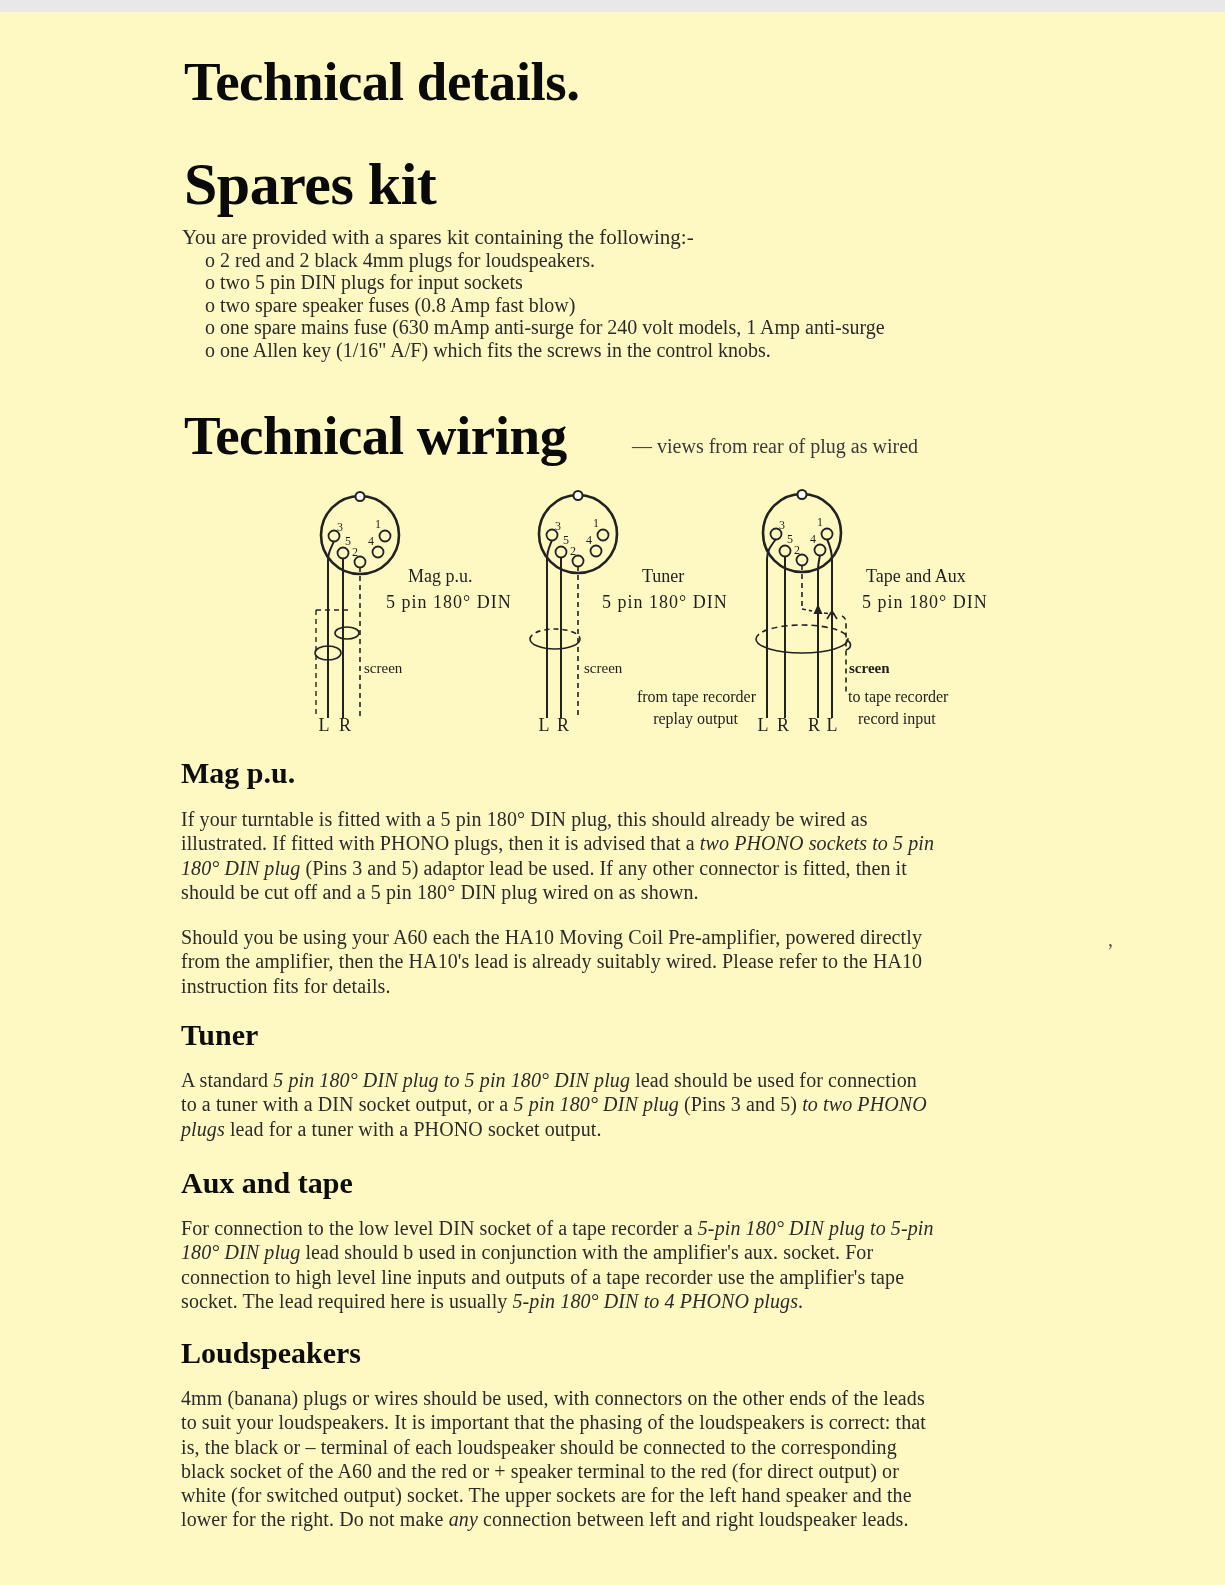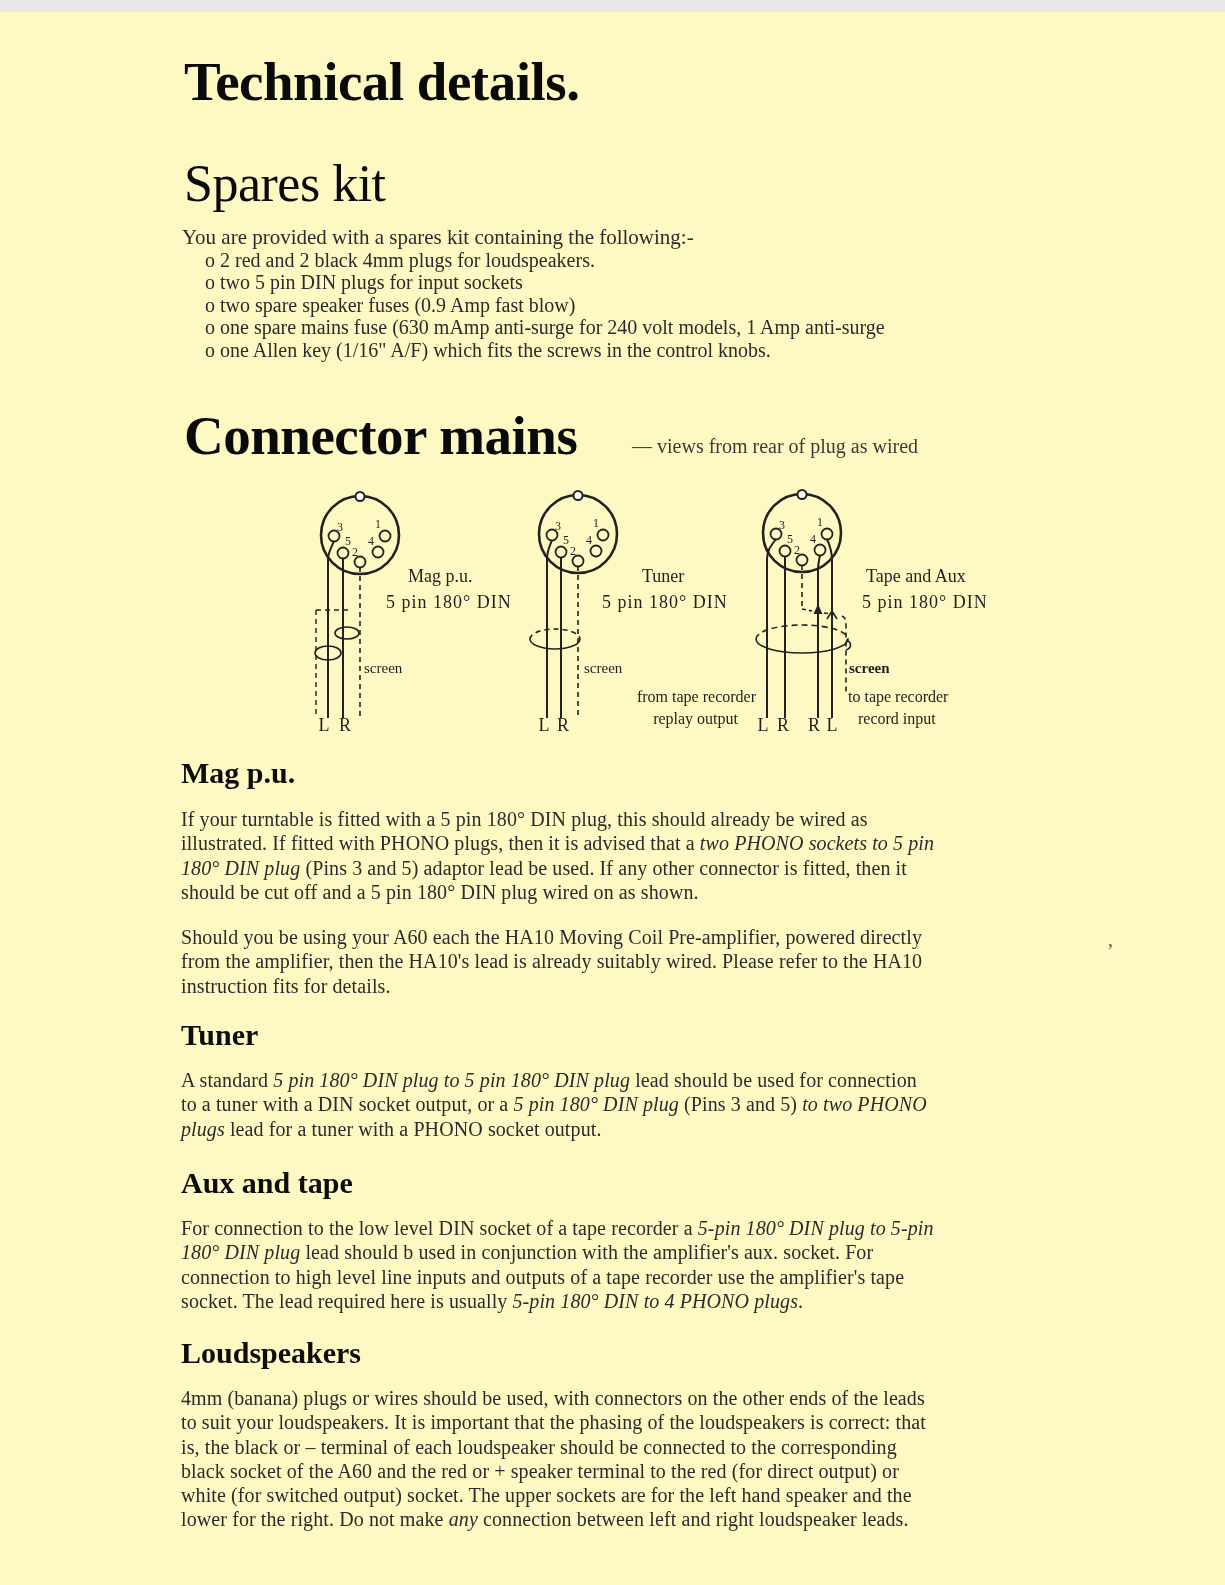--- a/index.html
+++ b/index.html
@@ -6,22 +6,22 @@
   .page {
     position:relative; width:1225px; height:1585px; margin:12px auto;
     background:#fef9c3; overflow:hidden;
     font-family:"Liberation Serif", serif; color:#272727;
   }
   .h-big {
     position:absolute; margin:0; color:#0a0a0a; font-weight:700;
     font-size:55px; line-height:55px; letter-spacing:-0.5px; white-space:nowrap;
   }
   .h-mid {
-    position:absolute; margin:0; color:#0a0a0a; font-weight:400;
-    font-size:52px; line-height:52px; letter-spacing:-0.5px; white-space:nowrap;
+    position:absolute; margin:0; color:#0a0a0a; font-weight:700;
+    font-size:60px; line-height:52px; letter-spacing:-0.5px; white-space:nowrap;
   }
   .h-sub {
     position:absolute; margin:0; color:#0d0d0d; font-weight:700;
     font-size:30px; line-height:30px; white-space:nowrap;
   }
   .body-block {
     position:absolute; font-size:20px; line-height:24.3px;
     letter-spacing:0.1px; white-space:nowrap; color:#2b2b2b;
   }
   .body-block i { font-style:italic; }
@@ -55,26 +55,26 @@
 
   <h1 class="h-big" style="left:184px; top:42px;">Technical details.</h1>
 
   <h2 class="h-mid" style="left:184px; top:146px;">Spares kit</h2>
 
   <div class="spares-intro" style="left:182px; top:214px;">You are provided with a spares kit containing the following:-</div>
 
   <div class="spares-list" style="left:176px; top:237px;">
     <div class="sp-row"><span class="bullet">o</span><span>2 red and 2 black 4mm plugs for loudspeakers.</span></div>
     <div class="sp-row"><span class="bullet">o</span><span>two 5 pin DIN plugs for input sockets</span></div>
-    <div class="sp-row"><span class="bullet">o</span><span>two spare speaker fuses (0.9 Amp fast blow)</span></div>
+    <div class="sp-row"><span class="bullet">o</span><span>two spare speaker fuses (0.8 Amp fast blow)</span></div>
     <div class="sp-row"><span class="bullet">o</span><span>one spare mains fuse (630 mAmp anti-surge for 240 volt models, 1 Amp anti-surge</span></div>
     <div class="sp-row"><span class="bullet">o</span><span>one Allen key (1/16" A/F) which fits the screws in the control knobs.</span></div>
   </div>
 
-  <h2 class="h-big" style="left:184px; top:396px;">Connector mains</h2>
+  <h2 class="h-big" style="left:184px; top:396px;">Technical wiring</h2>
   <span class="subtitle" style="left:632px; top:423px;">— views from rear of plug as wired</span>
 
   <svg class="diagram-svg" width="710" height="268" viewBox="280 462 710 268">
 
     <g stroke="#222" fill="none">
       <circle cx="360" cy="523" r="39" stroke-width="2.6"></circle>
       <circle cx="360" cy="484.5" r="4.5" fill="#fff" stroke-width="2"></circle>
       <circle cx="334" cy="524" r="5.5" stroke-width="1.8"></circle>
       <circle cx="343" cy="541" r="5.5" stroke-width="1.8"></circle>
       <circle cx="360" cy="550" r="5.5" stroke-width="1.8"></circle>

